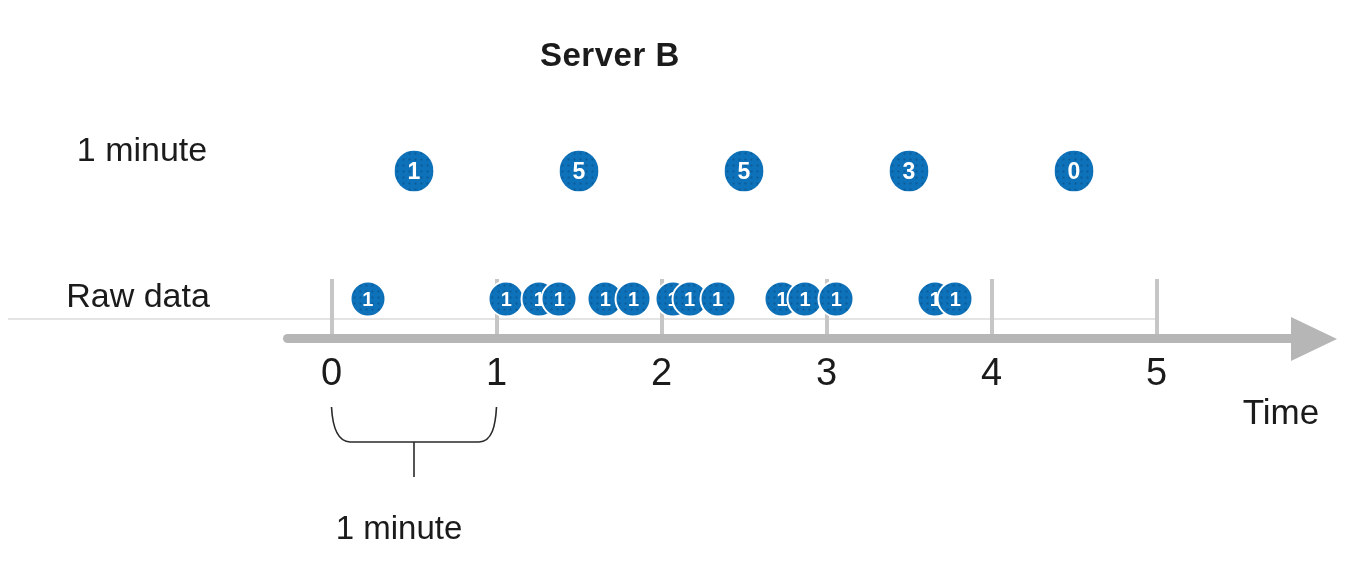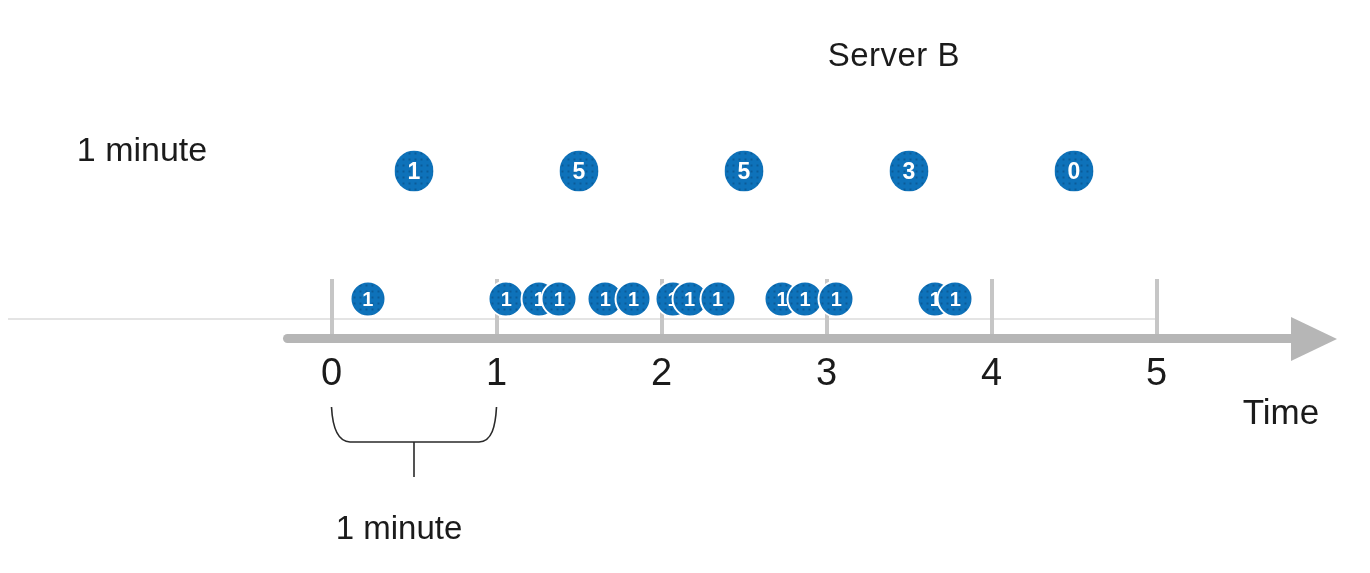--- a/index.html
+++ b/index.html
@@ -1,22 +1,22 @@
 <!DOCTYPE html>
 <html style="--blue: #0e72ba; --bar-gray: #b6b6b6; --tick-gray: #c6c6c6; --guide-gray: #e4e4e4; --ink: #1b1b1b;"><head>
 <meta charset="utf-8">
 <title>Server B aggregation diagram</title>
 <style>
   html,body{margin:0;padding:0;background:#ffffff;}
   body{width:1370px;height:573px;overflow:hidden;
        font-family:"Liberation Sans","DejaVu Sans",sans-serif;color:var(--ink,#1b1b1b);}
   #canvas{position:relative;width:1370px;height:573px;background:#fff;}
 
-  .title{position:absolute;left:540px;top:36px;width:420px;text-align:right;
-         font-size:33px;font-weight:400;letter-spacing:.5px;}
+  .title{position:absolute;left:540px;top:36px;width:420px;text-align:left;
+         font-size:33px;font-weight:700;letter-spacing:.5px;}
 
   .row-label{position:absolute;text-align:center;font-weight:400;}
   .agg-label{left:18px;top:128px;width:248px;font-size:34px;line-height:43px;}
   .raw-label{left:18px;top:276px;width:240px;font-size:34px;}
 
   .guide-line{position:absolute;left:8px;top:318px;width:1149px;height:2px;
               background:var(--guide-gray);z-index:1;}
 
   .tick{position:absolute;top:279px;width:4px;height:62px;background:var(--tick-gray);z-index:2;}
   .tick-label{position:absolute;top:351px;width:80px;text-align:center;
@@ -49,20 +49,21 @@
 <body>
 
 <div id="canvas">
 
   <div class="title">Server B</div>
 
   <div class="row-label agg-label">
     <div>1 minute</div>
   </div>
 
+  <div class="row-label raw-label">Raw data</div>
 
   <div class="guide-line"></div>
 
   <div>
       <div class="tick" style="left: 329.5px;"></div>
       <div class="tick-label" style="left: 291.5px;">0</div>
       <div class="tick" style="left: 494.5px;"></div>
       <div class="tick-label" style="left: 456.5px;">1</div>
       <div class="tick" style="left: 659.5px;"></div>
       <div class="tick-label" style="left: 621.5px;">2</div>

